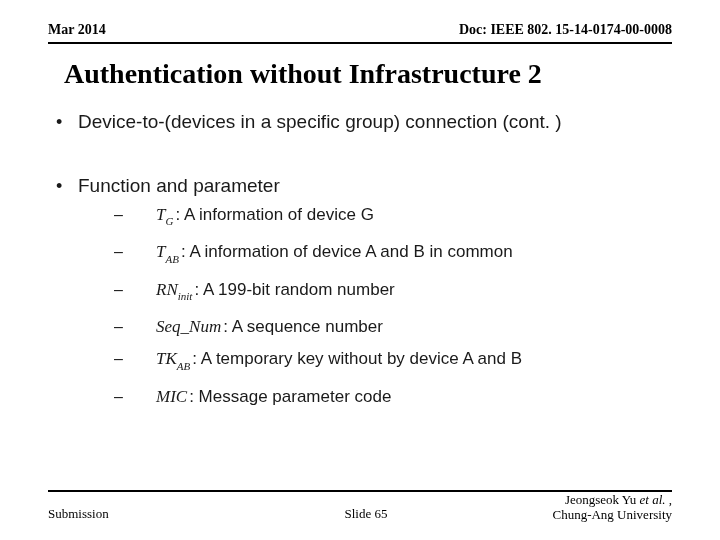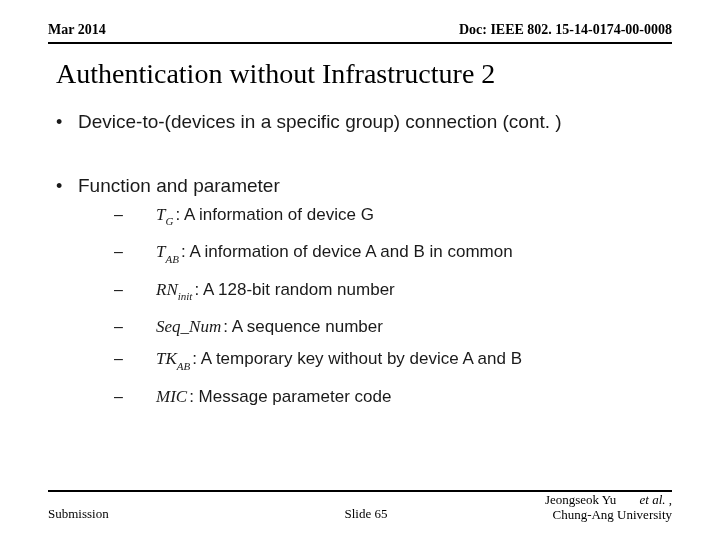--- a/index.html
+++ b/index.html
@@ -26,23 +26,23 @@
   .header-rule {
     position: absolute;
     top: 42px;
     left: 48px;
     right: 48px;
     border-top: 2px solid #000;
   }
   .title {
     position: absolute;
     top: 58px;
-    left: 56px;
+    left: 64px;
     font-size: 28px;
-    font-weight: 400;
+    font-weight: 700;
     font-family: "Times New Roman", Times, serif;
   }
   .content {
     position: absolute;
     top: 110px;
     left: 56px;
     right: 48px;
     font-family: Arial, Helvetica, sans-serif;
     color: #1a1a1a;
   }
@@ -117,21 +117,21 @@
   }
   .footer .center {
     position: absolute;
     left: 12px; right: 0;
     text-align: center;
   }
   .footer .right {
     text-align: right;
     line-height: 15px;
   }
-  .etal { font-style: italic; margin-left: 20px; }
+  .etal { font-style: italic; }
 </style>
 </head>
 <body>
 
 <div class="header">
   <span>Mar 2014</span>
   <span>Doc: IEEE 802. 15-14-0174-00-0008</span>
 </div>
 <div class="header-rule"></div>
 
@@ -161,21 +161,21 @@
 
     <div class="sub-row">
       <div class="dash">–</div>
       <span class="term"><span>T</span><sub>AB</sub></span>
       <span class="desc">: A information of device A and B in common</span>
     </div>
 
     <div class="sub-row">
       <div class="dash">–</div>
       <span class="term"><span>RN</span><sub>init</sub></span>
-      <span class="desc">: A 128-bit random number</span>
+      <span class="desc">: A 199-bit random number</span>
     </div>
 
     <div class="sub-row">
       <div class="dash">–</div>
       <span class="term"><span>Seq_Num</span></span>
       <span class="desc">: A sequence number</span>
     </div>
 
     <div class="sub-row">
       <div class="dash">–</div>

